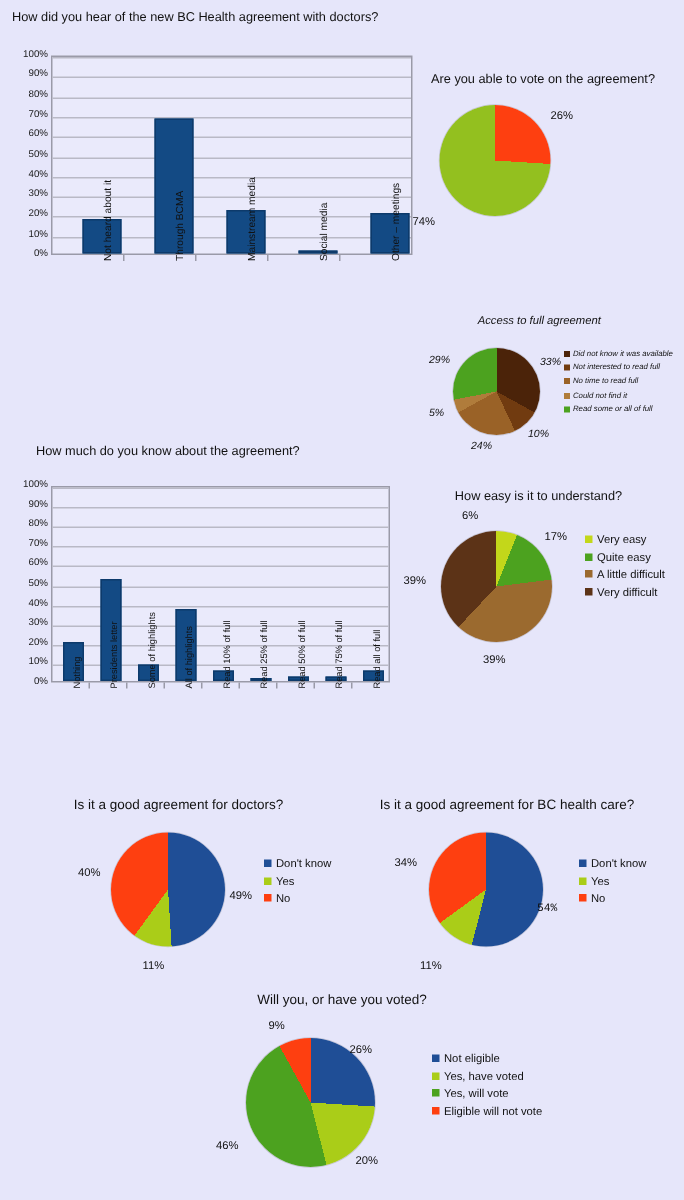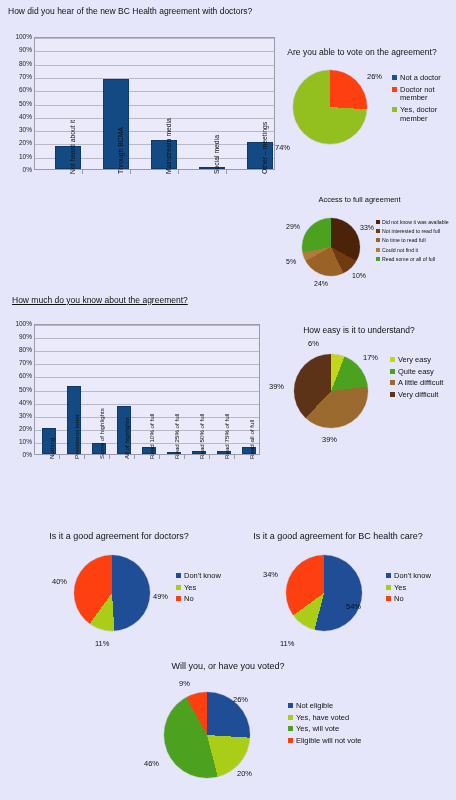--- a/index.html
+++ b/index.html
@@ -179,37 +179,23 @@
   <div class="panel" style="left:272px; top:48px; width:184px; height:130px;">
     <div class="chart-title" style="position:absolute; left:0px; top:0px; width:180px;">Are you able to vote on the agreement?</div>
 
     <div class="pie" style="left:21px; top:22px; width:74px; height:74px;
          background: conic-gradient(#fe3f10 0deg 93.6deg, #93c01f 93.6deg 360deg);
          box-shadow: 0 0 0 0.5px rgba(0,0,0,0.15);"></div>
 
     <div class="pielabel" style="left:95px; top:25px;">26%</div>
     <div class="pielabel" style="left:3px; top:96px;">74%</div>
 
-    <div class="legend" style="left:120px; top:26px; width:62px;">
-      <div class="legend-item">
-        <span class="swatch" style="background:#1f4e96;"></span>
-        <span class="legend-label">Not a doctor</span>
-      </div>
-      <div class="legend-item">
-        <span class="swatch" style="background:#fe3f10;"></span>
-        <span class="legend-label">Doctor not member</span>
-      </div>
-      <div class="legend-item">
-        <span class="swatch" style="background:#93c01f;"></span>
-        <span class="legend-label">Yes, doctor member</span>
-      </div>
-    </div>
-  </div>
-
-  <div class="panel" style="left:272px; top:196px; width:184px; height:112px;">
+  </div>
+
+  <div class="panel" style="left:272px; top:210px; width:184px; height:112px;font-style:italic;">
     <div class="chart-title" style="position:absolute; left:0px; top:0px; width:175px; font-size:7.5px;">Access to full agreement</div>
 
     <div class="pie" style="left:30px; top:22px; width:58px; height:58px;
          background: conic-gradient(#4b2309 0deg 118.8deg, #713b10 118.8deg 154.8deg, #9a6227 154.8deg 241.2deg, #b07c3b 241.2deg 259.2deg, #4ca21f 259.2deg 360deg);
          box-shadow: 0 0 0 0.5px rgba(0,0,0,0.15);"></div>
 
     <div class="pielabel" style="left:88px; top:28px; font-size:7px;">33%</div>
     <div class="pielabel" style="left:80px; top:76px; font-size:7px;">10%</div>
     <div class="pielabel" style="left:42px; top:84px; font-size:7px;">24%</div>
     <div class="pielabel" style="left:14px; top:62px; font-size:7px;">5%</div>
@@ -265,21 +251,21 @@
         <span class="legend-label">A little difficult</span>
       </div>
       <div class="legend-item">
         <span class="swatch" style="background:#5c3317;"></span>
         <span class="legend-label">Very difficult</span>
       </div>
     </div>
   </div>
 
   <div class="panel" style="left:8px; top:296px; width:262px; height:220px;">
-    <div class="chart-title left" style="position:absolute; left:4px; top:0px;text-decoration:underline;">How much do you know about the agreement?</div>
+    <div class="chart-title left" style="position:absolute; left:16px; top:0px;">How much do you know about the agreement?</div>
 
     <div class="ytick" style="top:159px; width:24px; left:0px; text-align:right;">0%</div>
     <div class="ytick" style="top:145.9px; width:24px; left:0px; text-align:right;">10%</div>
     <div class="ytick" style="top:132.8px; width:24px; left:0px; text-align:right;">20%</div>
     <div class="ytick" style="top:119.7px; width:24px; left:0px; text-align:right;">30%</div>
     <div class="ytick" style="top:106.6px; width:24px; left:0px; text-align:right;">40%</div>
     <div class="ytick" style="top:93.5px; width:24px; left:0px; text-align:right;">50%</div>
     <div class="ytick" style="top:80.4px; width:24px; left:0px; text-align:right;">60%</div>
     <div class="ytick" style="top:67.3px; width:24px; left:0px; text-align:right;">70%</div>
     <div class="ytick" style="top:54.2px; width:24px; left:0px; text-align:right;">80%</div>
@@ -356,21 +342,21 @@
     </div>
   </div>
 
   <div class="panel" style="left:230px; top:530px; width:226px; height:128px;">
     <div class="chart-title" style="position:absolute; left:8px; top:2px; width:200px; font-size:9px;">Is it a good agreement for BC health care?</div>
 
     <div class="pie" style="left:56px; top:25px; width:76px; height:76px;
          background: conic-gradient(#1f4e96 0deg 194.4deg, #aacd18 194.4deg 234deg, #fe3f10 234deg 360deg);
          box-shadow: 0 0 0 0.5px rgba(0,0,0,0.15);"></div>
 
-    <div class="pielabel" style="left:116px; top:73px;">54%</div>
+    <div class="pielabel" style="left:128px; top:73px;font-family:Liberation Mono, monospace;">54%</div>
     <div class="pielabel" style="left:50px; top:110px;">11%</div>
     <div class="pielabel" style="left:33px; top:41px;text-align:right;">34%</div>
 
     <div class="legend" style="left:156px; top:42px; width:62px;">
       <div class="legend-item">
         <span class="swatch" style="background:#1f4e96;"></span>
         <span class="legend-label">Don't know</span>
       </div>
       <div class="legend-item">
         <span class="swatch" style="background:#aacd18;"></span>

